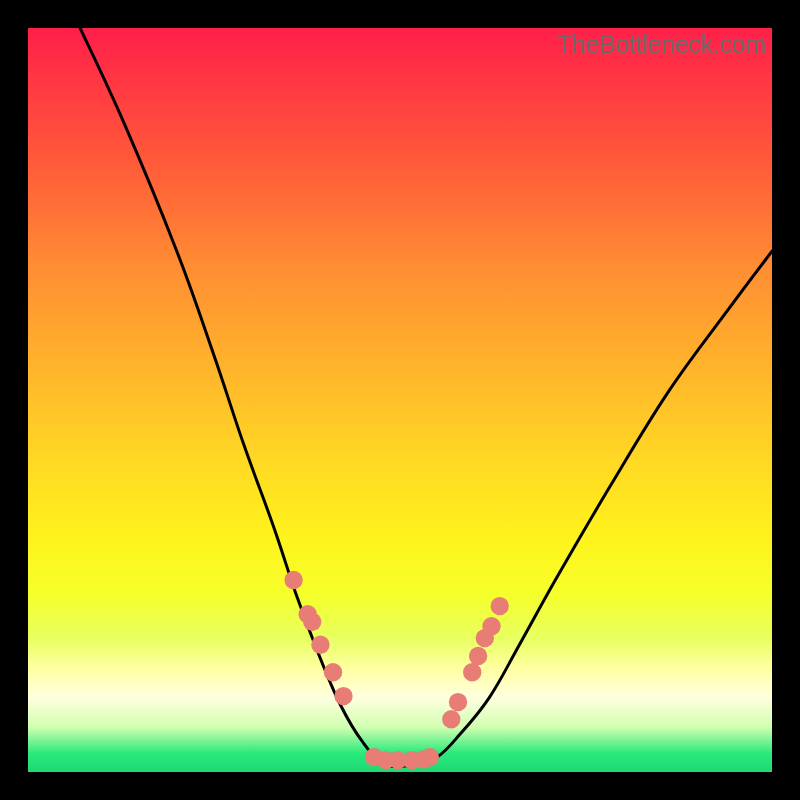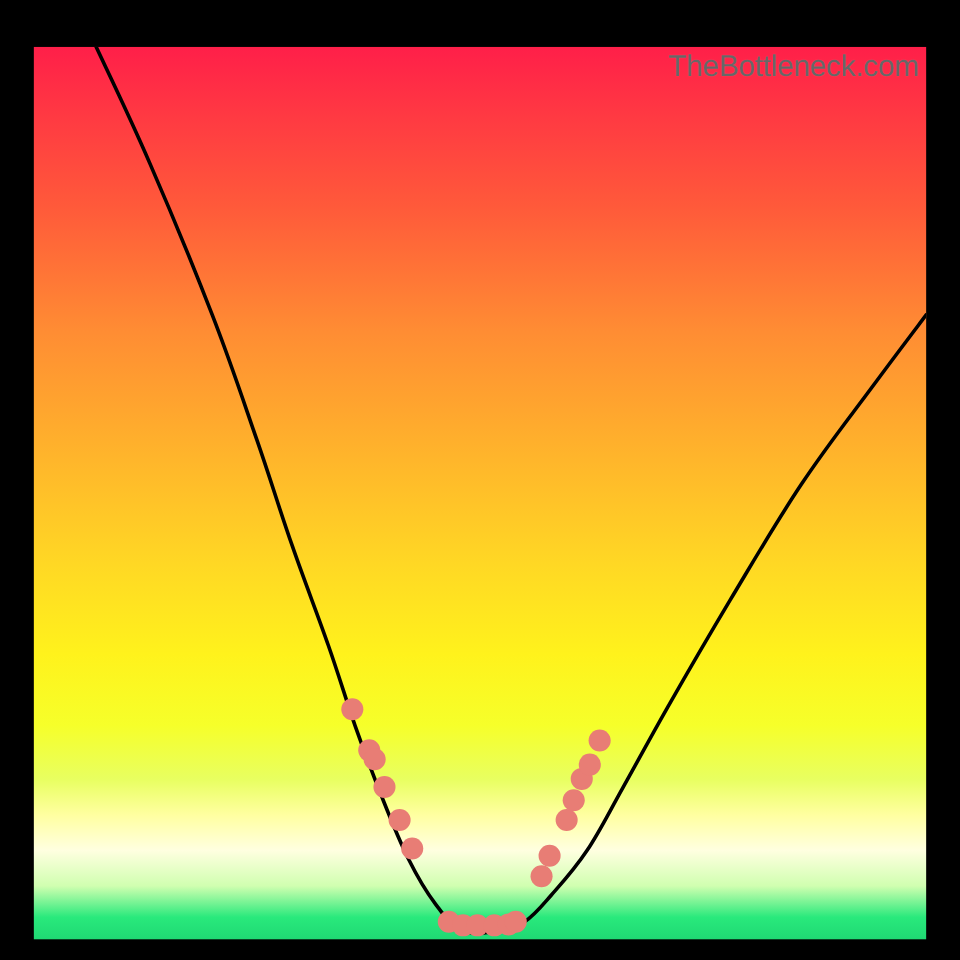--- a/index.html
+++ b/index.html
@@ -7,21 +7,21 @@
     padding: 0;
     width: 800px;
     height: 800px;
     background: #000;
     overflow: hidden;
     font-family: Arial, Helvetica, sans-serif;
   }
   .frame {
     position: absolute;
     left: 28px;
-    top: 39px;
+    top: 28px;
     width: 636px;
     height: 744px;
     background: #000;
   }
   .plot-area {
     position: absolute;
     left: 0;
     top: 0;
     width: 744px;
     height: 744px;

